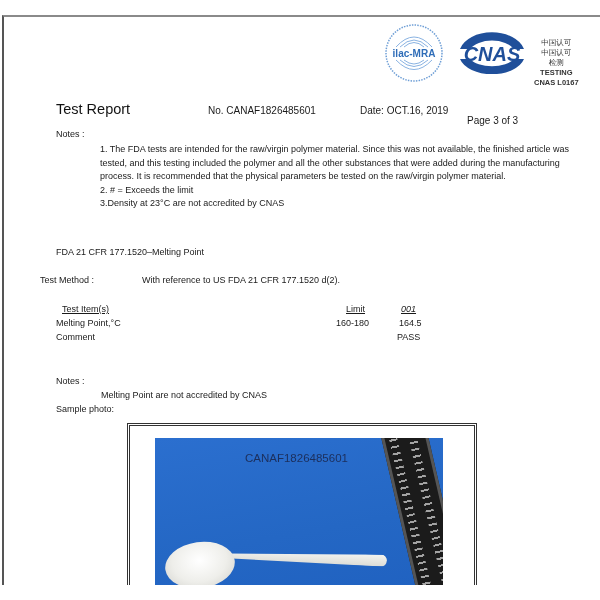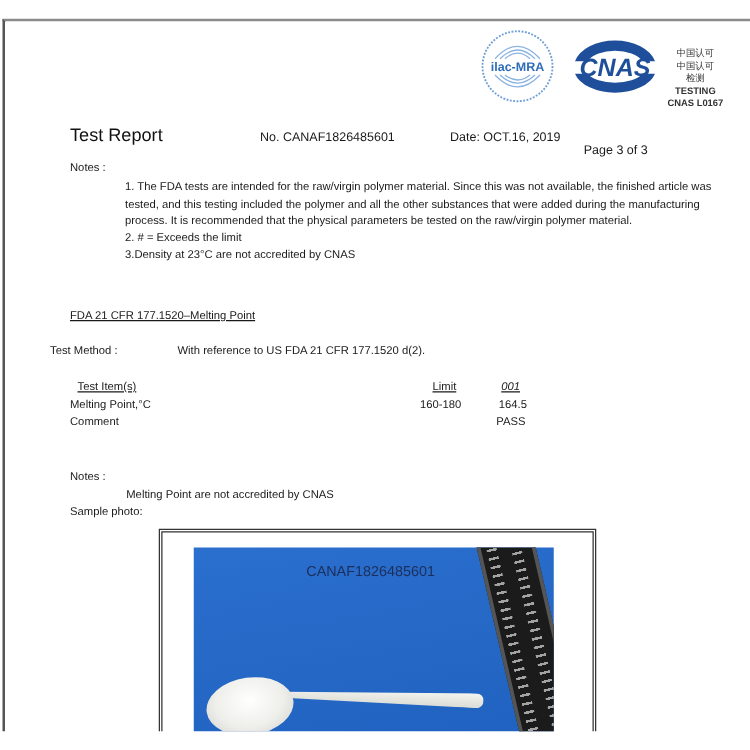--- a/index.html
+++ b/index.html
@@ -36,21 +36,21 @@
   .report-title { left:52px; top:84px; font-size:14.5px; color:#111; }
   .report-no { left:204px; top:88px; font-size:10px; }
   .report-date { left:356px; top:88px; font-size:10px; }
   .report-page { left:463px; top:88px; font-size:10px;margin-top:10px; }
 
   .small { font-size:9px; line-height:13.5px; }
   .notes-label { left:52px; top:111px; }
   .notes-body { left:96px; top:126px; width:470px; }
   .notes-body p { margin:0; }
 
-  .section-title { left:52px; top:230px; font-size:9px; text-decoration:underline; }
+  .section-title { left:52px; top:230px; font-size:9px; }
   .method-label { left:36px; top:257px; }
   .method-value { left:138px; top:257px; }
 
   .th-item { left:58px; top:286px; text-decoration:underline; }
   .th-limit { left:342px; top:286px; text-decoration:underline; }
   .th-001 { left:397px; top:286px; text-decoration:underline; font-style:italic; }
   .r1-item { left:52px; top:300px; }
   .r1-limit { left:332px; top:300px; }
   .r1-val { left:395px; top:300px; }
   .r2-item { left:52px; top:314px; }

